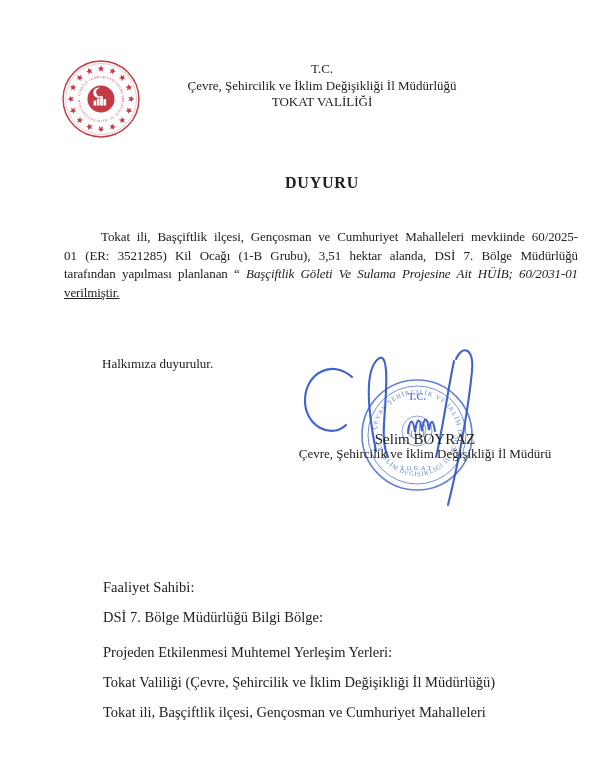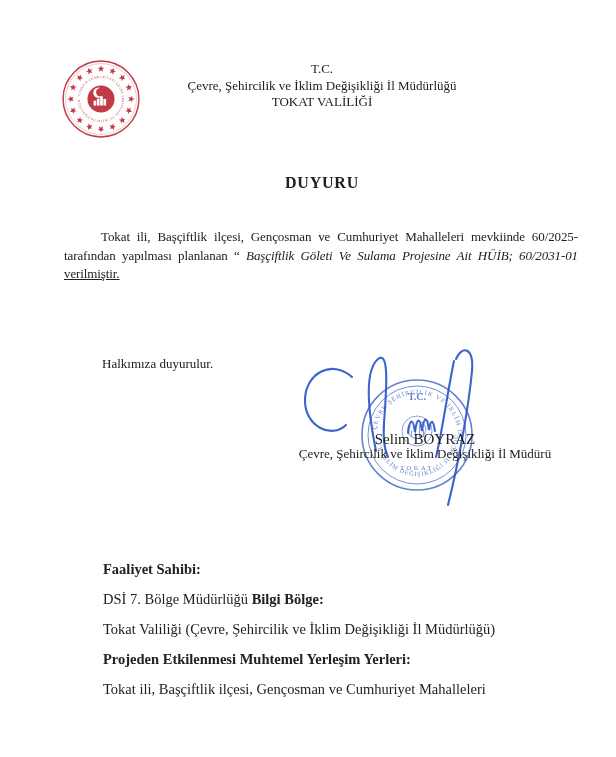--- a/index.html
+++ b/index.html
@@ -33,21 +33,21 @@
   .blue{fill:var(--c-blue,#3c63c4);stroke:var(--c-blue,#3c63c4);}
   .blue text,.blue textPath{stroke:none;fill:var(--c-blue,#3c63c4);font-family:"Liberation Serif",serif;}
   .sigstroke{stroke:var(--c-sig,#2c56c8);fill:none;stroke-width:2.1;stroke-linecap:round;opacity:.92;}
   .sig-name{position:absolute;top:431px;left:250px;width:350px;text-align:center;
             font-size:15px;z-index:2;}
   .sig-role{position:absolute;top:446px;left:225px;width:400px;text-align:center;
             font-size:13px;z-index:2;}
   
   .footer{position:absolute;top:561px;left:103px;width:470px;font-size:14.5px;line-height:17px;}
   .f-line{margin-bottom:13px;}
-  .bold{font-weight:bold;}
+  .bold{font-weight:normal;margin-top:18px;}
 </style>
 </head>
 <body>
 
 <div class="page">
 
   <svg class="logo" viewBox="0 0 80 80" aria-hidden="true">
     <defs>
       <path id="star" d="M0,-3.4 L1,-1.05 L3.25,-1.05 L1.45,0.4 L2,2.85 L0,1.35 L-2,2.85 L-1.45,0.4 L-3.25,-1.05 L-1,-1.05 Z"></path>
       <path id="ringt" d="M40,40 m-20.5,0 a20.5,20.5 0 1,1 41,0 a20.5,20.5 0 1,1 -41,0" fill="none"></path>
@@ -89,20 +89,21 @@
   <div class="hdr">
     <div>T.C.</div>
     <div>Çevre, Şehircilik ve İklim Değişikliği İl Müdürlüğü</div>
     <div>TOKAT VALİLİĞİ</div>
   </div>
 
   <div class="title">DUYURU</div>
 
   <div class="para">
     <div class="p-line first"><span>Tokat ili, Başçiftlik ilçesi, Gençosman ve Cumhuriyet Mahalleleri mevkiinde 60/2025-</span></div>
+    <div class="p-line"><span>01 (ER: 3521285) Kil Ocağı (1-B Grubu), 3,51 hektar alanda, DSİ 7. Bölge Müdürlüğü</span></div>
     <div class="p-line"><span>tarafından yapılması planlanan “ </span><span class="it">Başçiftlik Göleti Ve Sulama Projesine Ait HÜİB; 60/2031-01</span></div>
     <div class="p-line last"><span>verilmiştir.</span></div>
   </div>
 
   <div class="closing">Halkımıza duyurulur.</div>
 
   <svg class="stamp-svg" viewBox="0 0 280 170" aria-hidden="true">
     <defs>
       <path id="arcT" d="M129,88 m-41,0 a41,41 0 1,1 82,0" fill="none"></path>
       <path id="arcB" d="M88,88 a41,41 0 0,0 82,0" fill="none"></path>
@@ -130,18 +131,18 @@
       <path class="sigstroke" d="M120,86 c2,-15 5,-15 7,-1 c2,-15 5,-15 7,-1 c2,-15 5,-15 7,-1 c2,-11 4,-11 6,1"></path>
     </g>
   </svg>
 
   <div class="sig-name">Selim BOYRAZ</div>
   <div class="sig-role">Çevre, Şehircilik ve İklim Değişikliği İl Müdürü</div>
 
   <div class="footer">
     <div class="f-line bold">Faaliyet Sahibi:</div>
     <div class="f-line"><span>DSİ 7. Bölge Müdürlüğü</span><span> </span><span class="bold">Bilgi Bölge:</span></div>
+    <div class="f-line bold">Projeden Etkilenmesi Muhtemel Yerleşim Yerleri:</div>
     <div class="f-line">Tokat Valiliği (Çevre, Şehircilik ve İklim Değişikliği İl Müdürlüğü)</div>
-    <div class="f-line bold">Projeden Etkilenmesi Muhtemel Yerleşim Yerleri:</div>
     <div class="f-line">Tokat ili, Başçiftlik ilçesi, Gençosman ve Cumhuriyet Mahalleleri</div>
   </div>
 
 </div>
 
 </body></html>

